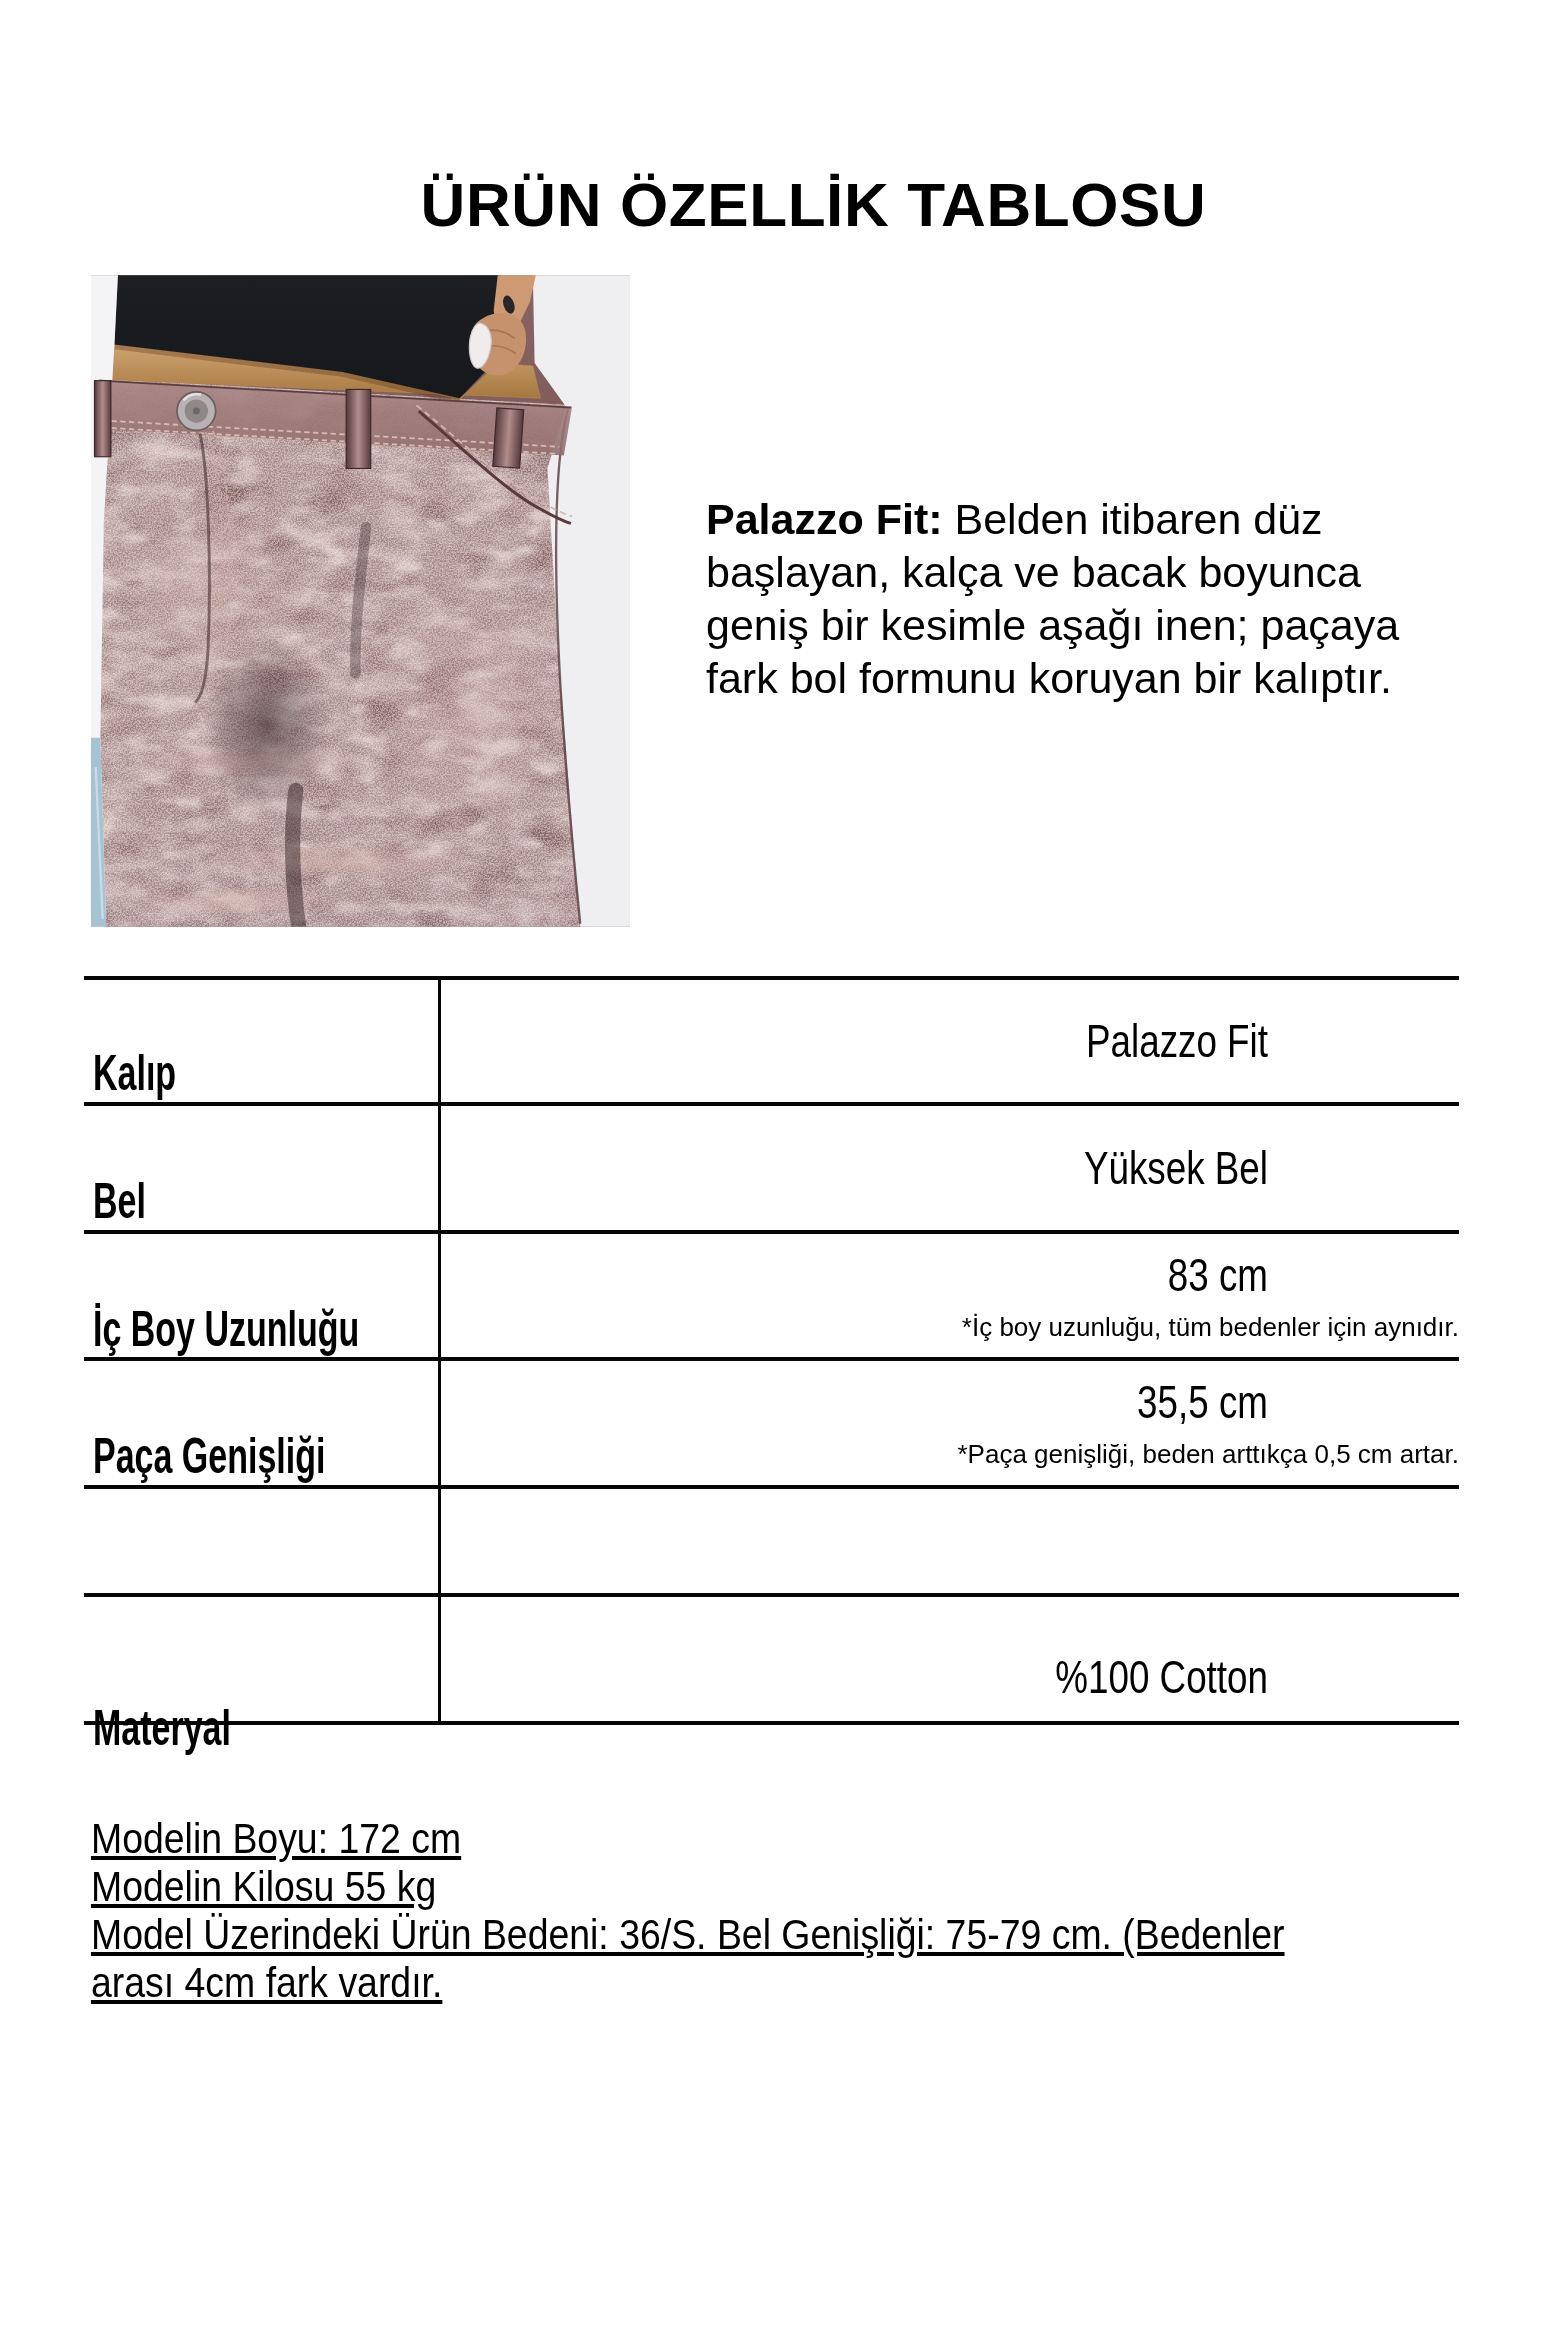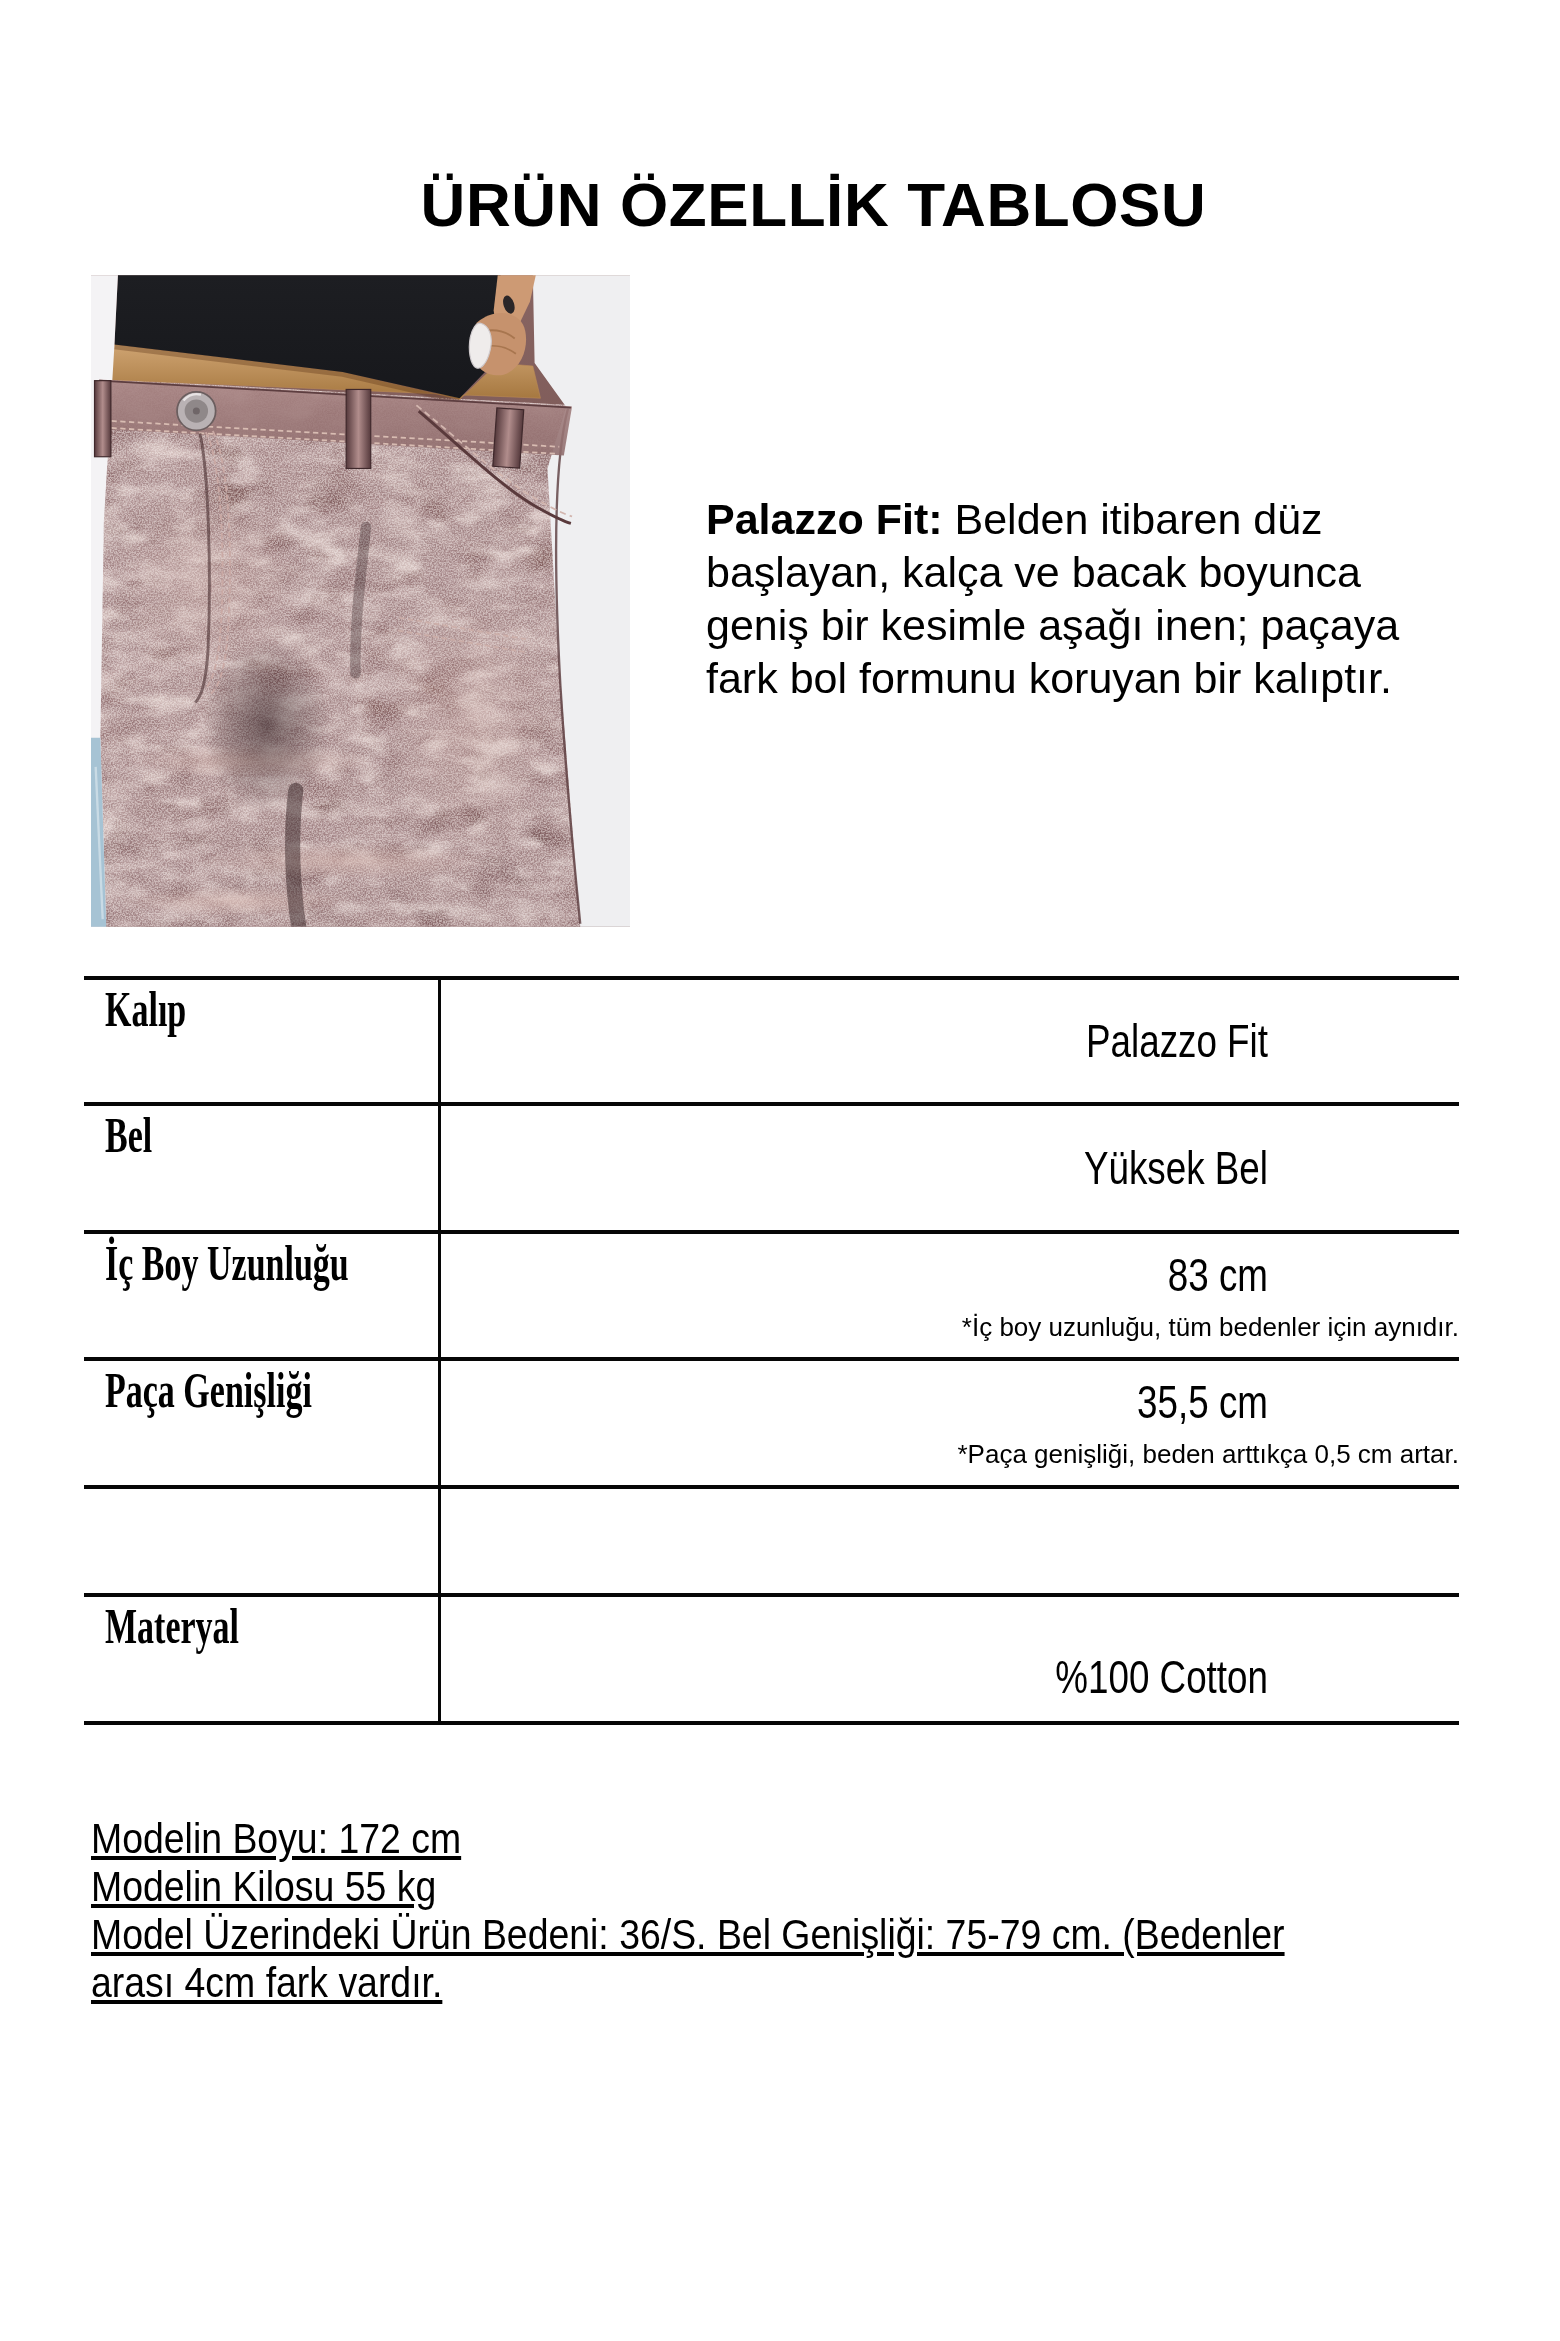--- a/index.html
+++ b/index.html
@@ -12,21 +12,21 @@
   .photo{position:absolute;left:91px;top:275px;width:539px;height:652px;overflow:hidden;}
   
   .desc{position:absolute;left:706px;top:493px;font-size:43px;line-height:53px;}
   .desc .line{white-space:nowrap;}
   .desc .lead{font-weight:bold;}
   
   .spec{position:absolute;left:84px;top:976px;width:1375px;height:749px;}
   .hline{position:absolute;left:0;width:1375px;height:4.1px;background:#060606;}
   .vline{position:absolute;left:354px;top:0;width:2.9px;height:749px;background:#060606;}
   .row{position:absolute;left:0;width:1375px;}
-  .cell-label{position:absolute;left:21px;top:0;height:100%;width:340px;display:flex;align-items:flex-start;font-family:Liberation Serif, serif;}
+  .cell-label{position:absolute;left:9px;top:0;height:100%;width:340px;display:flex;align-items:flex-end;}
   .cell-value{position:absolute;left:420px;top:0;height:100%;right:0;display:flex;flex-direction:column;justify-content:center;text-align:right;}
   .label-text{font-size:50px;font-weight:bold;white-space:nowrap;
               transform:scaleX(0.68);transform-origin:left center;display:inline-block;}
   .value-text{font-size:46px;font-weight:normal;line-height:48px;white-space:nowrap;
               transform:scaleX(0.80);transform-origin:left center;display:inline-block;}
   .note-text{font-size:26px;line-height:30px;margin-top:13px;white-space:nowrap;}
   
   .footer{position:absolute;left:91px;top:1814px;font-size:43px;line-height:48px;text-decoration:underline;}
   .footer .fline{white-space:nowrap;transform:scaleX(0.87);transform-origin:left center;}
 </style>

